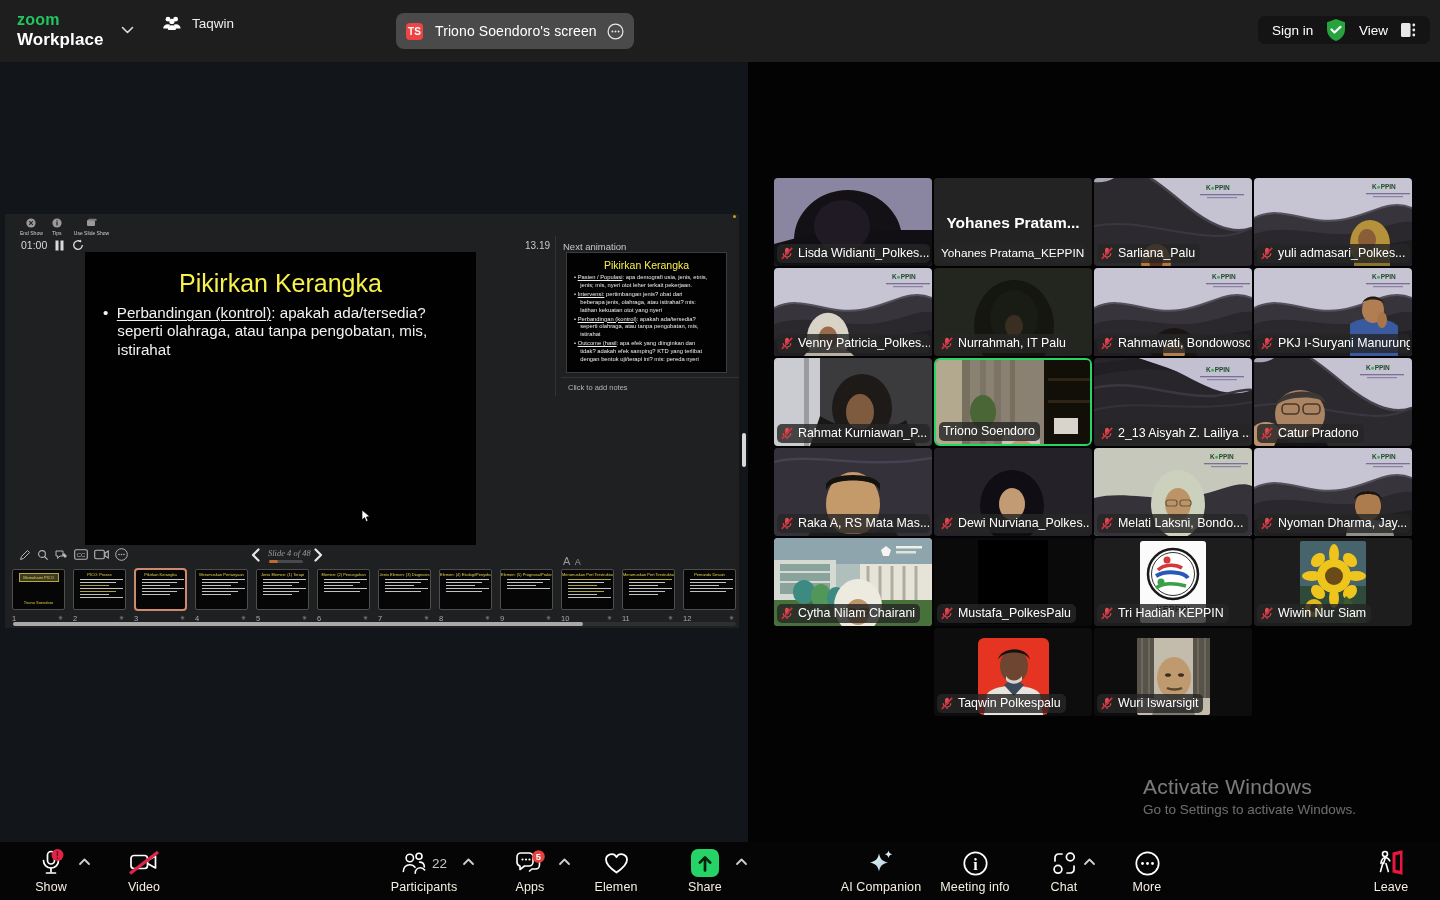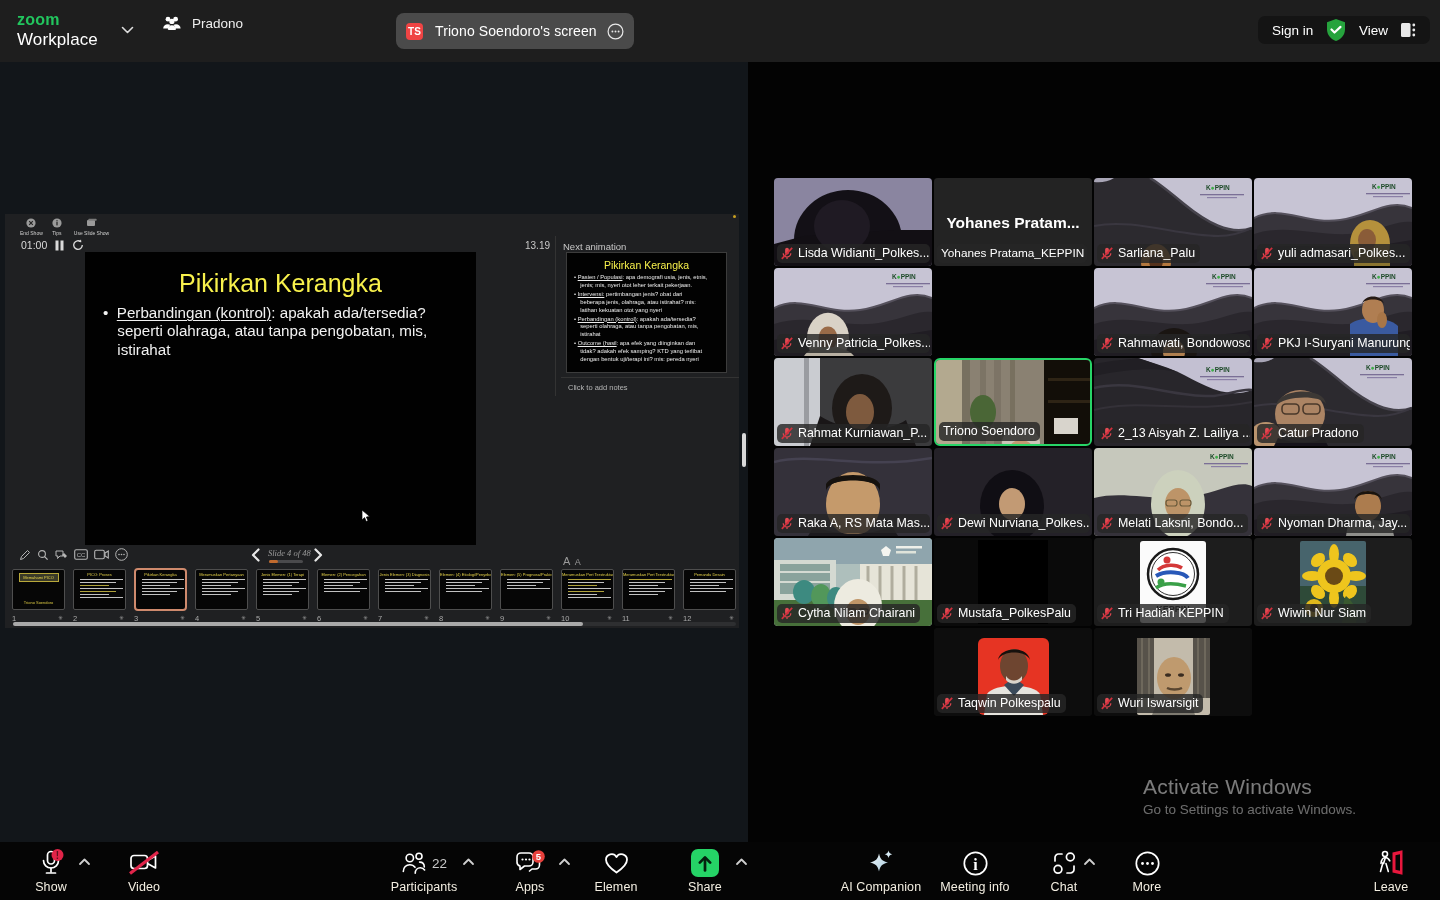--- a/index.html
+++ b/index.html
@@ -2,21 +2,21 @@
 <html><head><meta charset="utf-8">
 <style>
 *{margin:0;padding:0;box-sizing:border-box}
 html,body{width:1440px;height:900px;overflow:hidden;background:#000;font-family:"Liberation Sans",sans-serif;color:#fff}
 .abs{position:absolute}
 #stage{position:relative;width:1440px;height:900px;background:#000}
 
 #top{position:absolute;left:0;top:0;width:1440px;height:62px;background:#1e1e1e}
 #zlogo{position:absolute;left:17px;top:12px;line-height:1}
 #zlogo .z1{font-size:16px;font-weight:600;color:#22c55e;letter-spacing:.2px}
-#zlogo .z2{font-size:17px;font-weight:400;color:#fff;margin-top:3px;letter-spacing:.1px}
+#zlogo .z2{font-size:17px;font-weight:700;color:#fff;margin-top:3px;letter-spacing:.1px}
 #meettab{position:absolute;left:162px;top:16px;display:flex;align-items:center;gap:10px;color:#eee;font-size:13.5px}
 #cpill{position:absolute;left:396px;top:13px;width:238px;height:36px;background:#4a4a4a;border-radius:8px;display:flex;align-items:center;padding:0 10px}
 #cpill .ts{width:17px;height:17px;border-radius:4px;background:#ef4444;color:#fff;font-size:10px;font-weight:700;display:flex;align-items:center;justify-content:center}
 #cpill .tx{font-size:14px;color:#fff;margin-left:12px;letter-spacing:.1px;white-space:nowrap}
 #rpill{position:absolute;left:1258px;top:16px;width:172px;height:28px;background:#141414;border-radius:7px;display:flex;align-items:center;justify-content:space-between;padding:0 14px}
 #rpill .si{font-size:13.5px;color:#fff}
 #rpill .vw{font-size:13.5px;color:#fff}
 
 #leftbg{position:absolute;left:0;top:62px;width:748px;height:780px;background:#12161a}
 #share{position:absolute;left:5px;top:214px;width:734px;height:414px;background:#1f2022}
@@ -82,21 +82,21 @@
       </svg>
   <div id="meettab">
     <svg width="20" height="15" viewBox="0 0 20 15" fill="#fff">
           <circle cx="6" cy="3.2" r="2.4"></circle>
           <circle cx="13.6" cy="3.2" r="2.4"></circle>
           <circle cx="9.9" cy="5.4" r="2.6"></circle>
           <path d="M1.2 12.6c0-2.6 2-4.4 4.6-4.4 1 0 1.9.3 2.6.7-1.2.9-1.6 2.2-1.6 3.7z"></path>
           <path d="M18.6 12.6c0-2.6-2-4.4-4.6-4.4-1 0-1.9.3-2.6.7 1.2.9 1.6 2.2 1.6 3.7z"></path>
           <path d="M5.8 13.5c0-2.5 1.8-4.3 4.1-4.3s4.1 1.8 4.1 4.3c0 .8-8.2.8-8.2 0z"></path>
         </svg>
-    <span>Pradono</span>
+    <span>Taqwin</span>
   </div>
   <div id="cpill">
     <div class="ts">TS</div>
         <div class="tx">Triono Soendoro's screen</div>
     <svg style="margin-left:auto" width="17" height="17" viewBox="0 0 17 17">
           <circle cx="8.5" cy="8.5" r="7.4" fill="none" stroke="#e8e8e8" stroke-width="1.2"></circle>
           <circle cx="5.4" cy="8.5" r="0.95" fill="#e8e8e8"></circle>
           <circle cx="8.5" cy="8.5" r="0.95" fill="#e8e8e8"></circle>
           <circle cx="11.6" cy="8.5" r="0.95" fill="#e8e8e8"></circle>
         </svg>
@@ -438,20 +438,37 @@
           <path d="M30,88 C36,76 72,76 80,88 Z" fill="#b8b0a2"></path>
         </svg>
         <div class="nm">
           <svg width="12" height="13" viewBox="0 0 12 13">
             <rect x="4.1" y="0.8" width="3.8" height="6.6" rx="1.9" fill="#e04a52"></rect>
             <path d="M2.2 6.2a3.8 3.8 0 0 0 7.6 0" fill="none" stroke="#e04a52" stroke-width="1.2"></path>
             <line x1="6" y1="10.3" x2="6" y2="12" stroke="#e04a52" stroke-width="1.2"></line>
             <line x1="0.8" y1="11.8" x2="11.2" y2="0.8" stroke="#d02f3d" stroke-width="1.7"></line>
           </svg>
           <span>Venny Patricia_Polkes...</span>
+        </div>
+      </div>
+      <div class="tile" style="left:186px;top:206px;">
+        <svg class="bg" width="158" height="88" viewBox="0 0 158 88">
+          <rect width="158" height="88" fill="#23261F"></rect>
+          <ellipse cx="80" cy="58" rx="40" ry="46" fill="#14160f"></ellipse>
+          <ellipse cx="80" cy="50" rx="24" ry="28" fill="#191c14"></ellipse>
+          <ellipse cx="80" cy="58" rx="9" ry="11" fill="#3a2e22"></ellipse>
+        </svg>
+        <div class="nm">
+          <svg width="12" height="13" viewBox="0 0 12 13">
+            <rect x="4.1" y="0.8" width="3.8" height="6.6" rx="1.9" fill="#e04a52"></rect>
+            <path d="M2.2 6.2a3.8 3.8 0 0 0 7.6 0" fill="none" stroke="#e04a52" stroke-width="1.2"></path>
+            <line x1="6" y1="10.3" x2="6" y2="12" stroke="#e04a52" stroke-width="1.2"></line>
+            <line x1="0.8" y1="11.8" x2="11.2" y2="0.8" stroke="#d02f3d" stroke-width="1.7"></line>
+          </svg>
+          <span>Nurrahmah, IT Palu</span>
         </div>
       </div>
       <div class="tile" style="left:346px;top:206px;">
         <svg class="bg" width="158" height="88" viewBox="0 0 158 88">
           <rect width="158" height="88" fill="#c7c4d4"></rect>
           <path d="M0,40 C28,26 52,47 86,42 C116,38 134,20 158,30 L158,88 L0,88 Z" fill="#37343b"></path>
           <path d="M0,40 C28,26 52,47 86,42 C116,38 134,20 158,30" fill="none" stroke="#55515c" stroke-width="2"></path>
           <path d="M0,56 C36,44 72,62 110,54 C130,50 146,42 158,44 L158,88 L0,88 Z" fill="#2a272d"></path>
           <path d="M0,72 C40,62 84,76 158,62 L158,88 L0,88 Z" fill="#201d23"></path>
           <text x="118" y="11" font-size="6.5" font-weight="bold" font-family="Liberation Sans" fill="#1d4a28">K<tspan fill="#3fae4a">●</tspan>PPIN</text>

